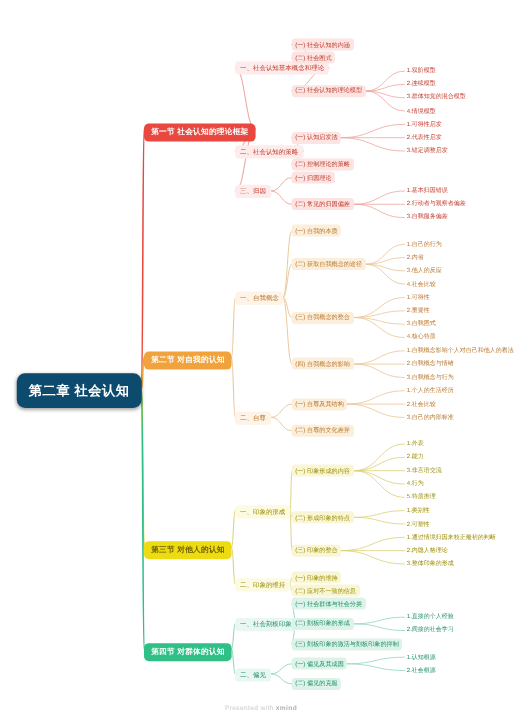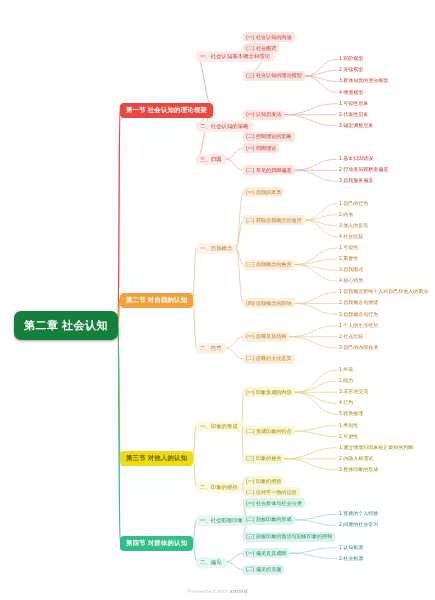--- a/index.html
+++ b/index.html
@@ -10,21 +10,21 @@
     overflow:hidden;
     position:relative;
   }
   #canvas{position:absolute;inset:0;width:435px;height:600px;}
   svg.links{position:absolute;left:0;top:0;width:435px;height:600px;pointer-events:none;}
 
   .node{position:absolute;white-space:nowrap;box-sizing:border-box;}
 
   
   .root{
-    background:#15803d;color:#ffffff;
+    background:#0c4a6e;color:#ffffff;
     border-radius:7px;
     padding:7px 10px;
     font-size:11px;font-weight:bold;
     letter-spacing:.5px;
     box-shadow:0 1px 3px rgba(0,0,0,.35);
   }
 
   
   .sec{
     color:#ffffff;border-radius:4px;

